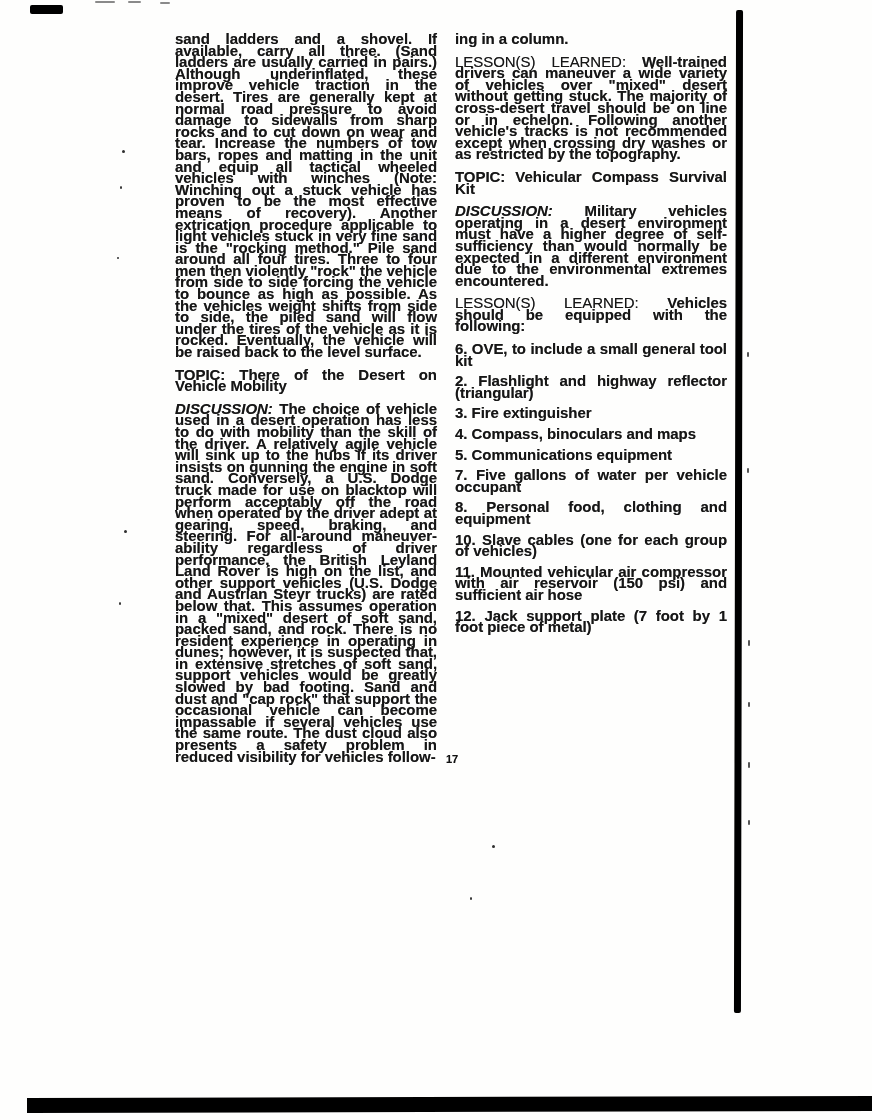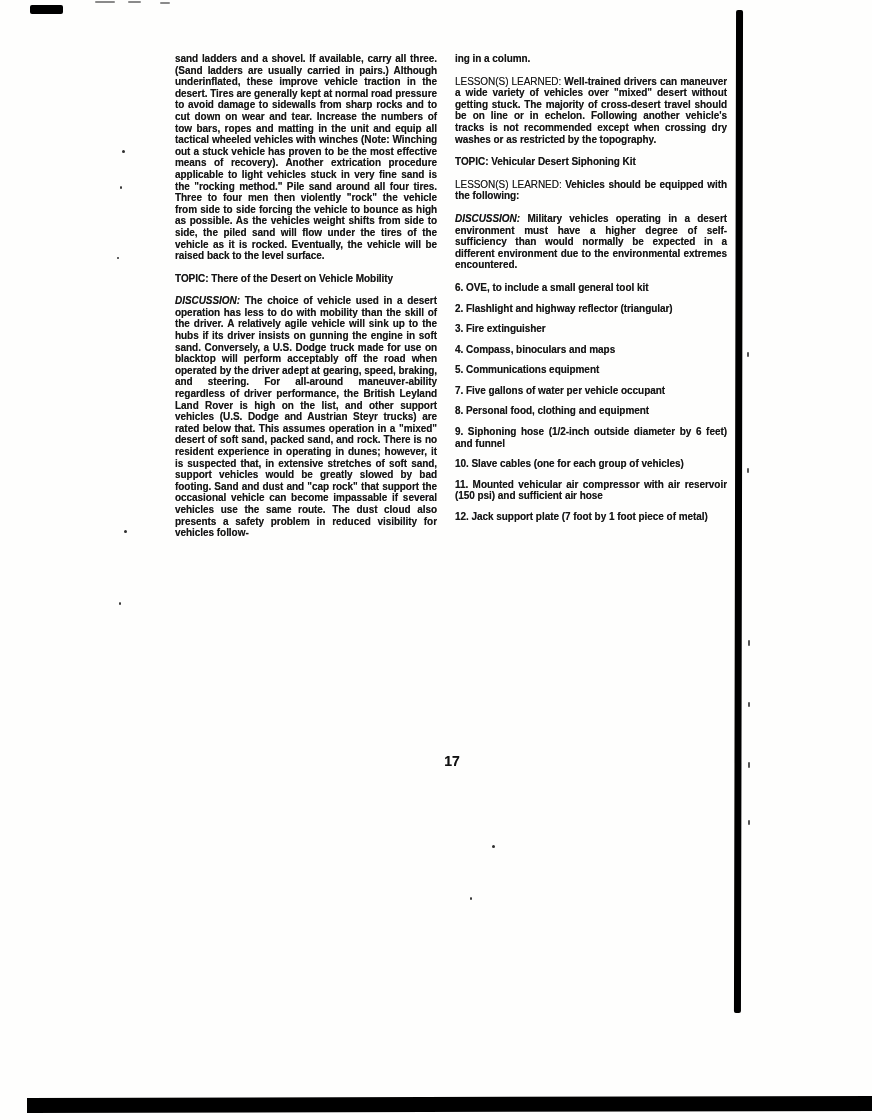--- a/index.html
+++ b/index.html
@@ -9,43 +9,42 @@
     font-family:"Liberation Sans", sans-serif;
     position:relative;
     overflow:hidden;
   }
   .page{
     position:absolute;inset:0;
     background:#fefefd;
   }
   .col{
     position:absolute;
-    font-size:10px;
+    font-size:15px;
     line-height:11.6px;
     font-weight:700;
     color:#161616;
     text-align:justify;
     letter-spacing:-0.05px;
     text-shadow:0 0 0.5px rgba(25,25,25,0.55);
-    margin-top:20px;
   }
   .col-left{left:175px;top:33px;width:262px;}
   .col-right{left:455px;top:33px;width:272px;}
   p{margin:0 0 11px 0;}
   p.tight{margin-bottom:9px;}
   .topic{
     font-weight:700;
     margin:2px 0 11px 0;
   }
   .lbl{font-weight:400;}
   .lbl-italic{font-style:italic;font-weight:700;}
   .page-number{
     position:absolute;
     left:440px;top:753px;width:24px;
-    font-size:14px;font-weight:700;color:#111;
+    font-size:11px;font-weight:700;color:#111;
     text-align:center;
     text-shadow:0 0 0.5px rgba(25,25,25,0.55);
   }
   
   .artifact{position:absolute;background:#000;}
   .a-right-bar{left:735px;top:10px;width:7px;height:1003px;transform:rotate(0.12deg);border-radius:2px;}
   .a-bottom-bar{left:27px;top:1097px;width:845px;height:15px;transform:rotate(-0.15deg);}
   .a-topleft{left:30px;top:5px;width:33px;height:9px;border-radius:2px;}
   .dash{position:absolute;background:#8a8a8a;height:2px;border-radius:1px;}
   .speck{position:absolute;background:#2f2f2f;border-radius:50%;}
@@ -78,31 +77,30 @@
 
   <div class="col col-left">
     <p class="para">sand ladders and a shovel. If available, carry all three. (Sand ladders are usually carried in pairs.) Although underinflated, these improve vehicle traction in the desert. Tires are generally kept at normal road pressure to avoid damage to sidewalls from sharp rocks and to cut down on wear and tear. Increase the numbers of tow bars, ropes and matting in the unit and equip all tactical wheeled vehicles with winches (Note: Winching out a stuck vehicle has proven to be the most effective means of recovery). Another extrication procedure applicable to light vehicles stuck in very fine sand is the "rocking method." Pile sand around all four tires. Three to four men then violently "rock" the vehicle from side to side forcing the vehicle to bounce as high as possible. As the vehicles weight shifts from side to side, the piled sand will flow under the tires of the vehicle as it is rocked. Eventually, the vehicle will be raised back to the level surface.</p>
     <p class="topic">TOPIC: There of the Desert on Vehicle Mobility</p>
     <p class="para"><span class="lbl-italic">DISCUSSION:</span> <span>The choice of vehicle used in a desert operation has less to do with mobility than the skill of the driver. A relatively agile vehicle will sink up to the hubs if its driver insists on gunning the engine in soft sand. Conversely, a U.S. Dodge truck made for use on blacktop will perform acceptably off the road when operated by the driver adept at gearing, speed, braking, and steering. For all-around maneuver-ability regardless of driver performance, the British Leyland Land Rover is high on the list, and other support vehicles (U.S. Dodge and Austrian Steyr trucks) are rated below that. This assumes operation in a "mixed" desert of soft sand, packed sand, and rock. There is no resident experience in operating in dunes; however, it is suspected that, in extensive stretches of soft sand, support vehicles would be greatly slowed by bad footing. Sand and dust and "cap rock" that support the occasional vehicle can become impassable if several vehicles use the same route. The dust cloud also presents a safety problem in reduced visibility for vehicles follow-</span></p>
   </div>
 
   <div class="col col-right">
     <p class="para">ing in a column.</p>
     <p class="para"><span class="lbl">LESSON(S) LEARNED:</span> <span>Well-trained drivers can maneuver a wide variety of vehicles over "mixed" desert without getting stuck. The majority of cross-desert travel should be on line or in echelon. Following another vehicle's tracks is not recommended except when crossing dry washes or as restricted by the topography.</span></p>
-    <p class="topic">TOPIC: Vehicular Desert Siphoning Kit</p>
+    <p class="topic">TOPIC: Vehicular Compass Survival Kit</p>
+    <p class="para"><span class="lbl-italic">DISCUSSION:</span> <span>Military vehicles operating in a desert environment must have a higher degree of self-sufficiency than would normally be expected in a different environment due to the environmental extremes encountered.</span></p>
     <p class="para"><span class="lbl">LESSON(S) LEARNED:</span> <span>Vehicles should be equipped with the following:</span></p>
-    <p class="para"><span class="lbl-italic">DISCUSSION:</span> <span>Military vehicles operating in a desert environment must have a higher degree of self-sufficiency than would normally be expected in a different environment due to the environmental extremes encountered.</span></p>
     <p class="tight">6. OVE, to include a small general tool kit</p>
     <p class="tight">2. Flashlight and highway reflector (triangular)</p>
     <p class="tight">3. Fire extinguisher</p>
     <p class="tight">4. Compass, binoculars and maps</p>
     <p class="tight">5. Communications equipment</p>
     <p class="tight">7. Five gallons of water per vehicle occupant</p>
     <p class="tight">8. Personal food, clothing and equipment</p>
-    <p class="tight">9. Siphoning hose (1/2-inch outside diameter by 6 feet) and funnel</p>
     <p class="tight">10. Slave cables (one for each group of vehicles)</p>
     <p class="tight">11. Mounted vehicular air compressor with air reservoir (150 psi) and sufficient air hose</p>
     <p class="tight">12. Jack support plate (7 foot by 1 foot piece of metal)</p>
   </div>
 
   <div class="page-number">17</div>
 
 </div>
 
 </body></html>

